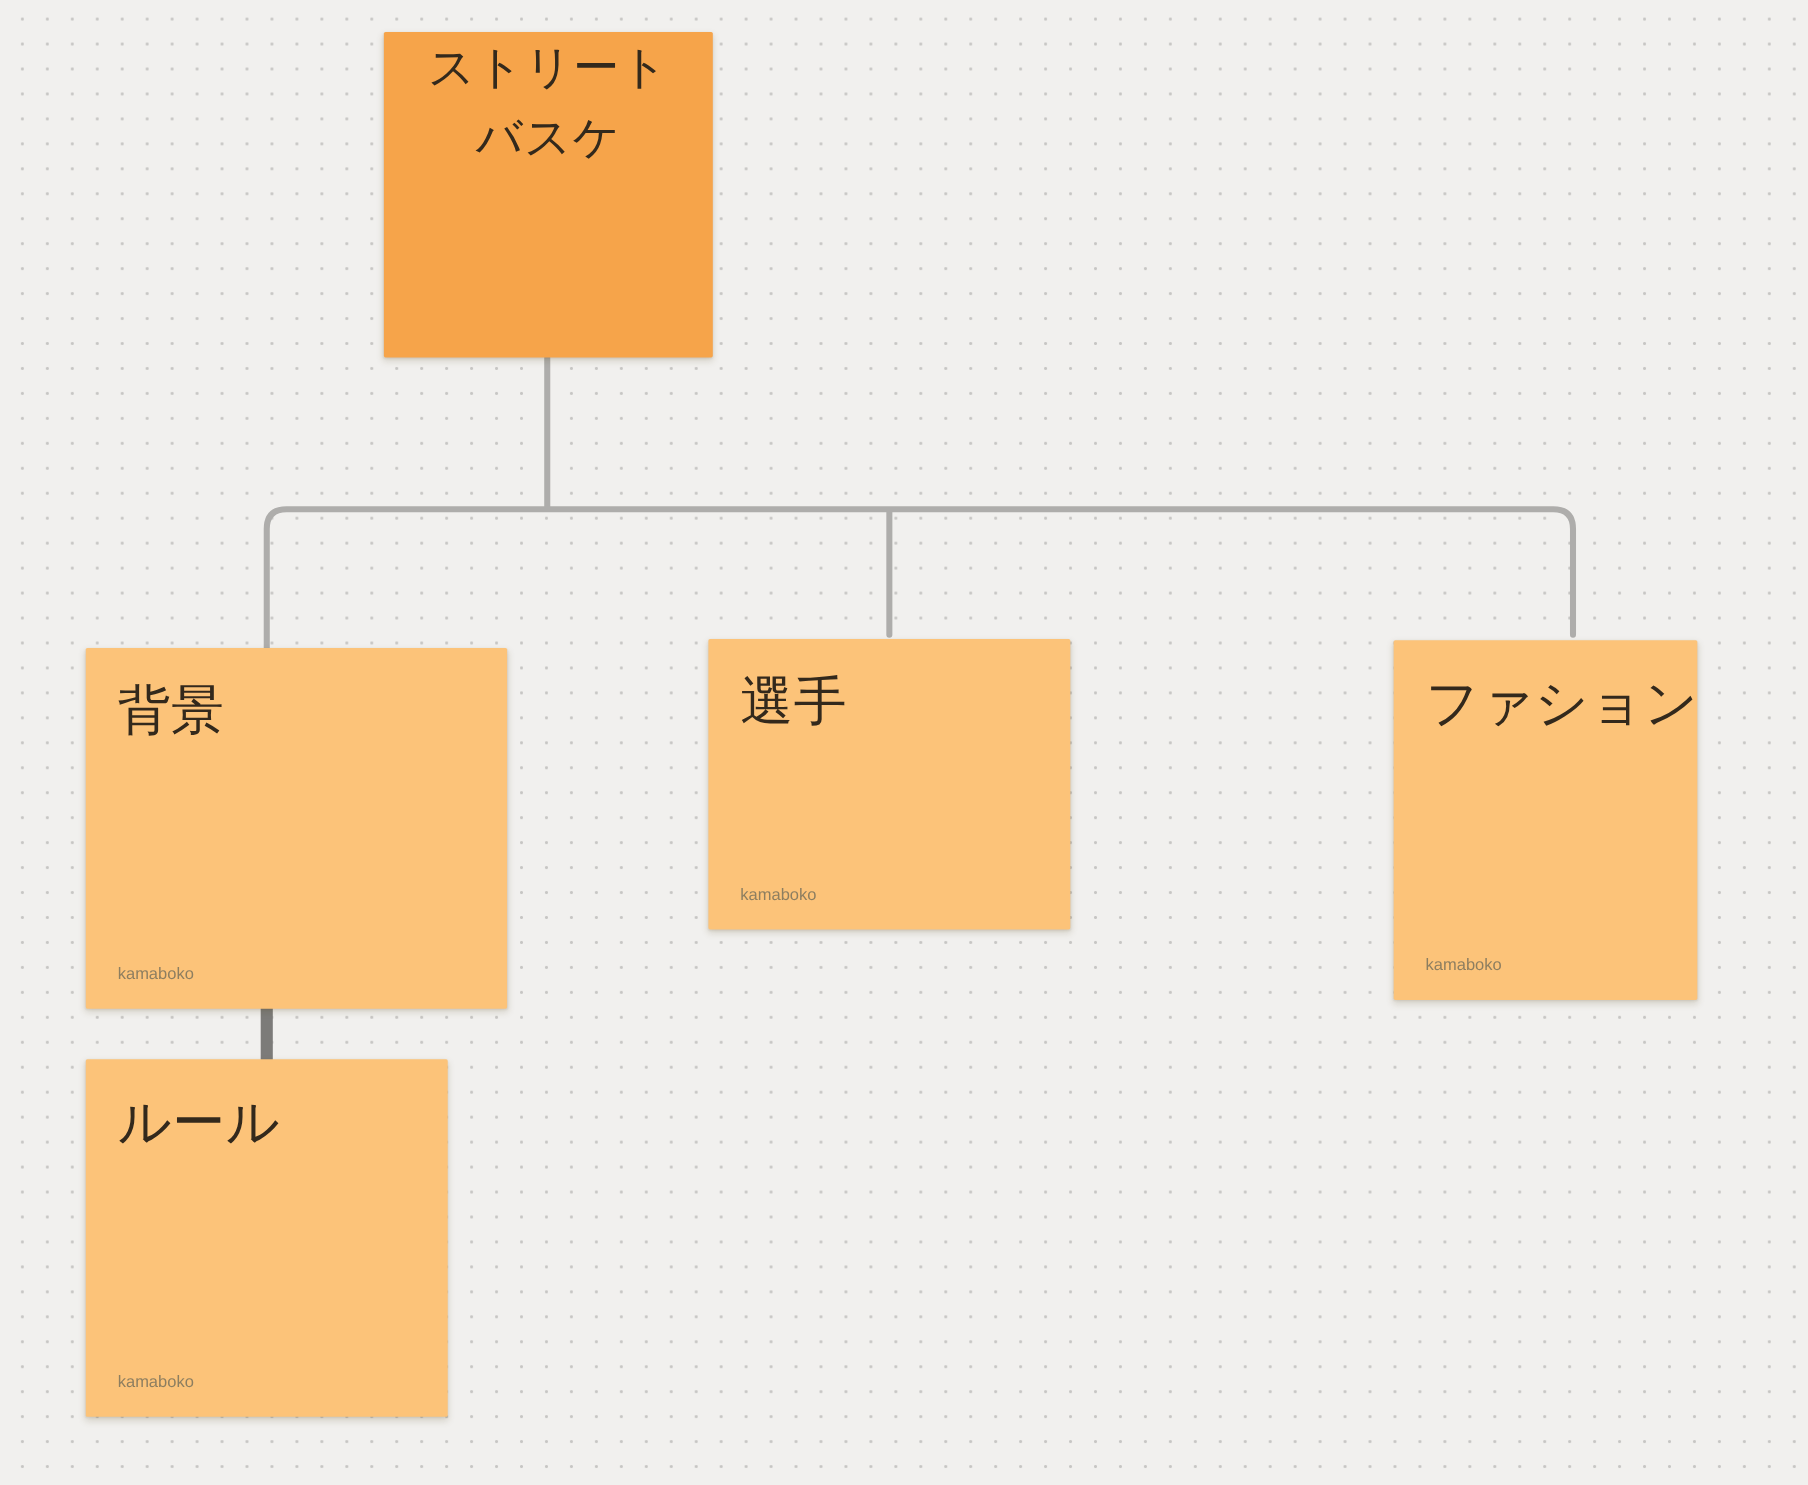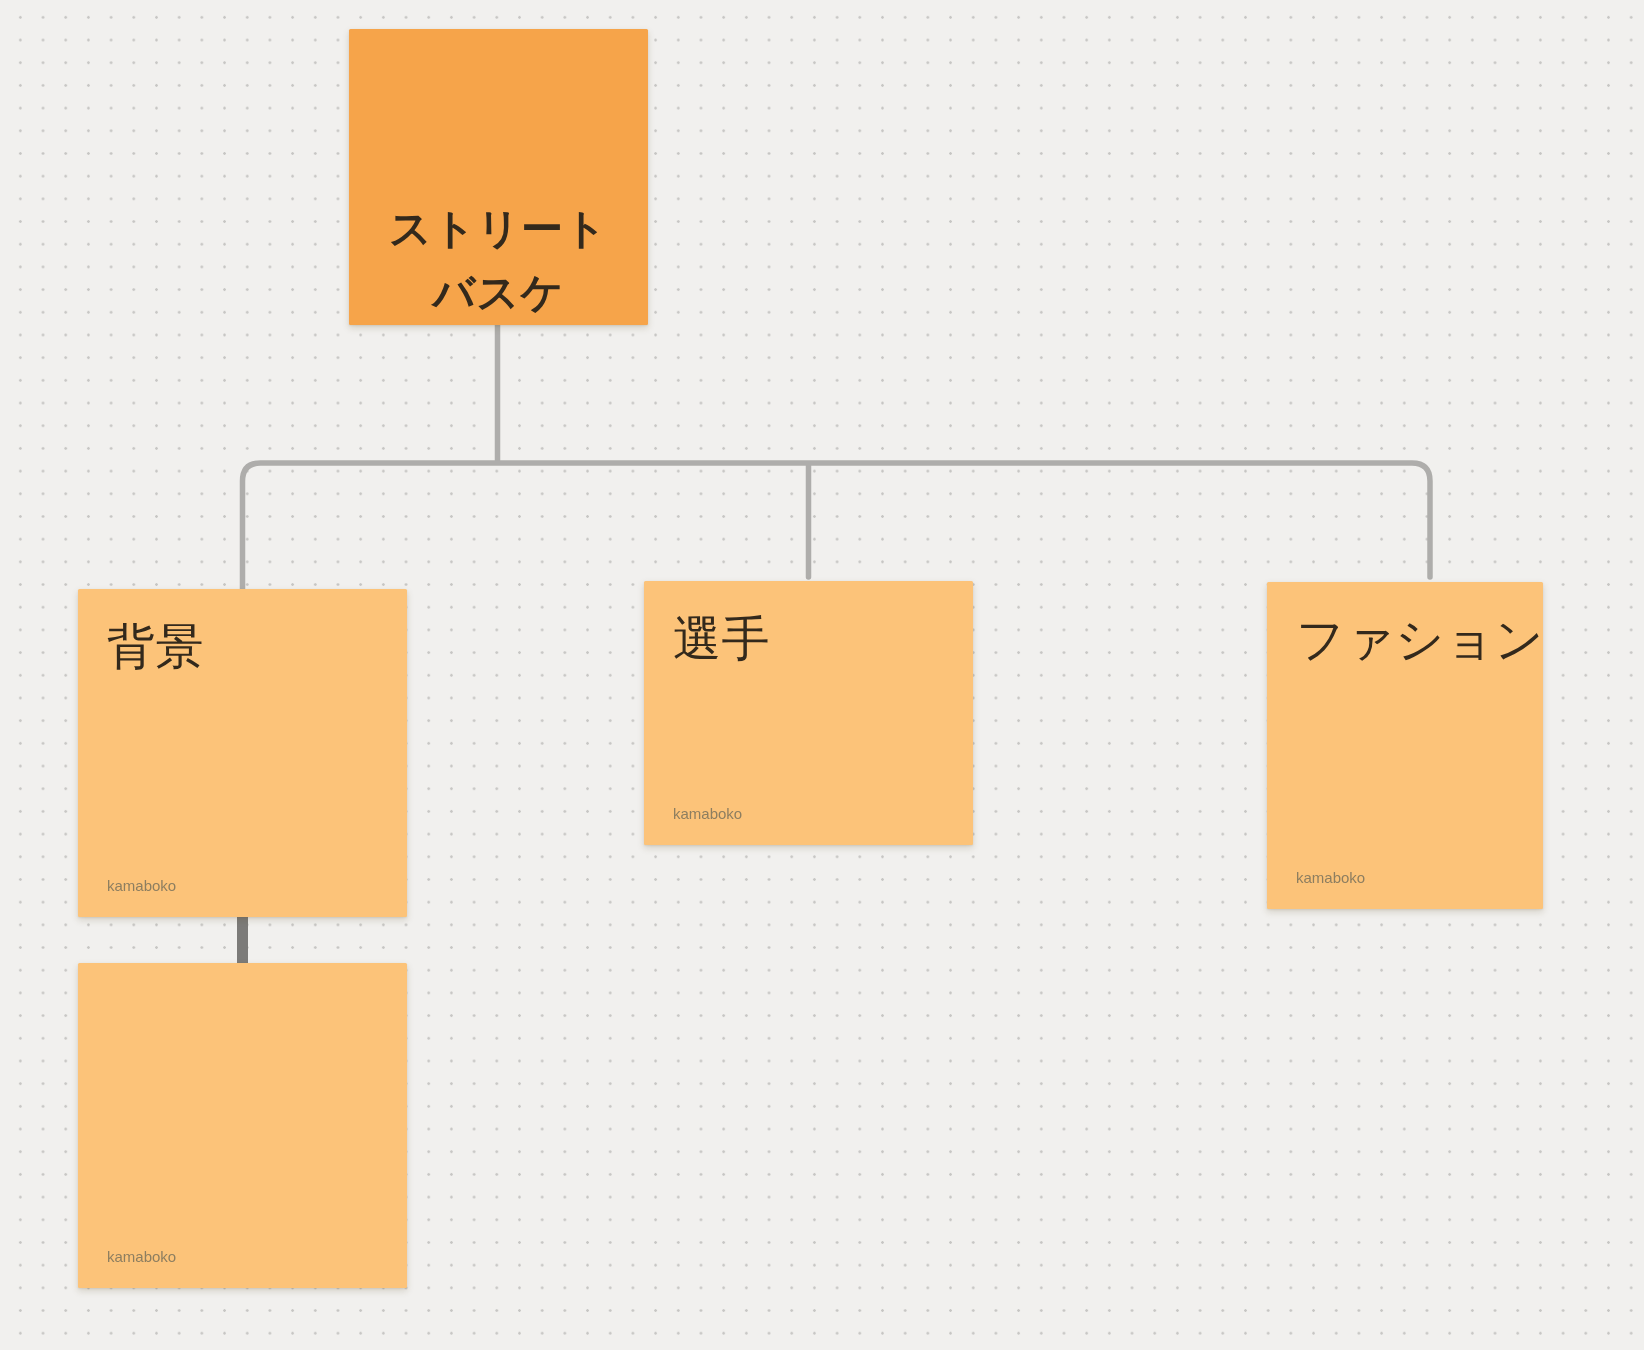--- a/index.html
+++ b/index.html
@@ -13,21 +13,21 @@
     background-position:9px 6px;
     font-family:"Liberation Sans","DejaVu Sans",sans-serif;
   }
   .connector-layer{position:absolute;left:0;top:0;}
   .note{
     position:absolute;
     border-radius:1.5px;
     box-shadow:0 3px 7px rgba(90,70,30,0.18),0 1px 2px rgba(90,70,30,0.10);
   }
   .note-root-box{
-    display:flex;align-items:flex-end;justify-content:center;font-weight:bold;
+    display:flex;align-items:flex-start;justify-content:center;
   }
   .note-root-title{
     font-size:42px;
     line-height:1.52;
     white-space:pre-line;
     text-align:center;
     letter-spacing:1px;
   }
   .note-title{
     position:absolute;left:29px;top:27px;
@@ -52,32 +52,33 @@
              M242.5 589 L242.5 481 Q242.5 463 260.5 463 L1412 463 Q1430 463 1430 481 L1430 577
              M808.5 463 L808.5 577" fill="none" stroke-width="5.5" stroke-linecap="round" stroke-linejoin="round" stroke="#aeadab"></path>
     <path d="M242.5 916 L242.5 964" fill="none" stroke-width="11" stroke-linecap="butt" stroke="#7c7b79"></path>
   </svg>
 
   <div class="note note-root-box" style="left: 349px; top: 29px; width: 299px; height: 296px; background-color: rgb(246, 164, 74);">
     <div class="note-root-title" style="color: rgb(51, 41, 28);">ストリート
 バスケ</div>
   </div>
 
-  <div class="note" style="left: 78px; top: 589px; width: 329px; height: 328px; background-color: rgb(252, 195, 121);">
+  <div class="note" style="left: 78px; top: 589px; width: 383px; height: 328px; background-color: rgb(252, 195, 121);">
     <div class="note-title" style="color: rgb(51, 41, 28);">背景</div>
     <div class="note-author" style="color: rgb(141, 126, 96);">kamaboko</div>
   </div>
 
   <div class="note" style="left: 644px; top: 581px; width: 329px; height: 264px; background-color: rgb(252, 195, 121);">
     <div class="note-title" style="color: rgb(51, 41, 28);">選手</div>
     <div class="note-author" style="color: rgb(141, 126, 96);">kamaboko</div>
   </div>
 
   <div class="note" style="left: 1267px; top: 582px; width: 276px; height: 327px; background-color: rgb(252, 195, 121);">
     <div class="note-title" style="color: rgb(51, 41, 28);">ファション</div>
     <div class="note-author" style="color: rgb(141, 126, 96);">kamaboko</div>
   </div>
 
   <div class="note" style="left: 78px; top: 963px; width: 329px; height: 325px; background-color: rgb(252, 195, 121);">
+    <div class="note-title" style="color: rgb(51, 41, 28);">ルール</div>
     <div class="note-author" style="color: rgb(141, 126, 96);">kamaboko</div>
   </div>
 
 </div>
 
 </body></html>

